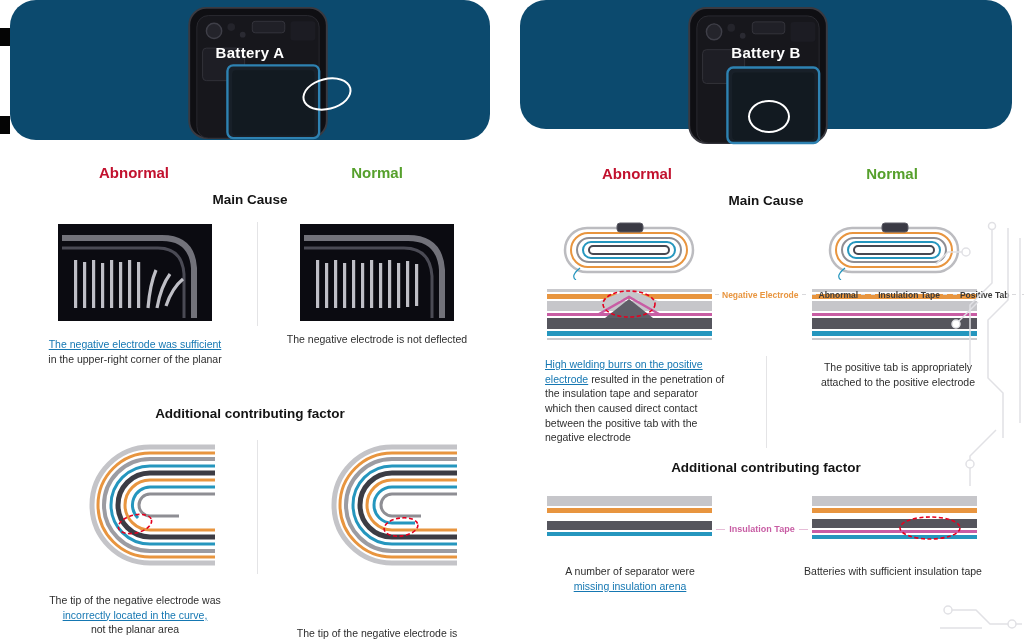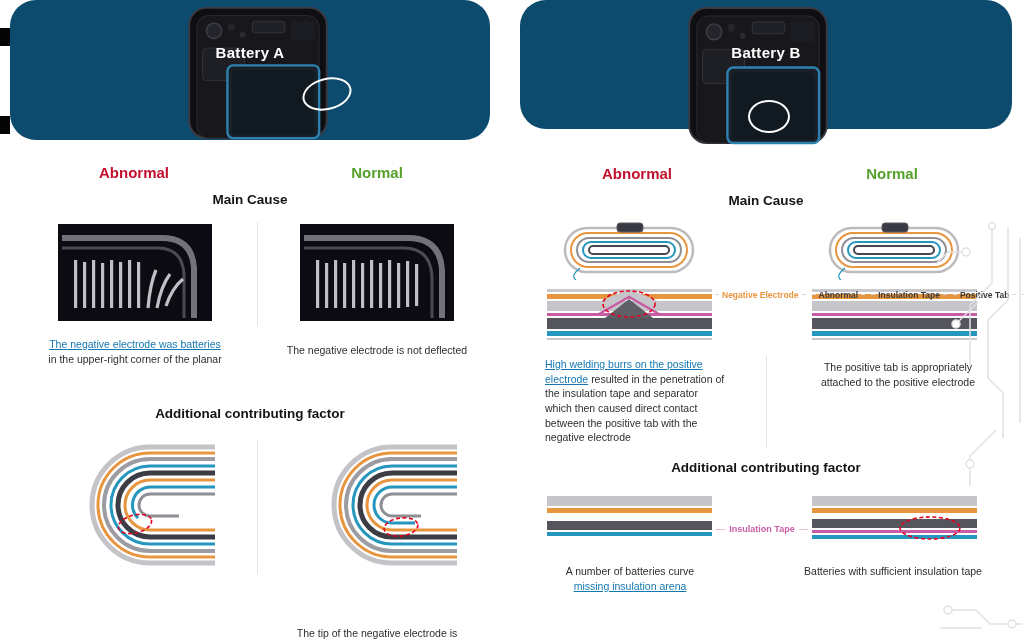--- a/index.html
+++ b/index.html
@@ -122,24 +122,24 @@
             <rect x="79" y="39" width="3.2" height="45"></rect>
           <rect x="88" y="36" width="3.2" height="48"></rect>
             <rect x="97" y="39" width="3.2" height="45"></rect>
           <rect x="106" y="37" width="3.2" height="46"></rect>
             <rect x="115" y="40" width="3.2" height="42"></rect>
         </g>
       </svg>
     </div>
 
     <div class="caption" style="left:25px; top:337px; width:200px">
-      <span class="hl">The negative electrode was batteries</span><br>
+      <span class="hl">The negative electrode was sufficient</span><br>
       <span>in the upper-right corner of the planar</span>
     </div>
-    <div class="caption" style="left:267px; top:343px; width:200px">The negative electrode is not deflected</div>
+    <div class="caption" style="left:267px; top:332px; width:200px">The negative electrode is not deflected</div>
 
     <div class="sec-title" style="top:406px">Additional contributing factor</div>
 
     <div class="vdiv" style="left:247px; top:440px; height:134px"></div>
 
     <div class="diagram" style="left:45px; top:437px">
       <svg width="160" height="137" viewBox="0 0 160 137">
         <g fill="none">
           <path d="M160 10 H95 A58 58 0 0 0 95 126 H160" stroke="#c4c4c8" stroke-width="5"></path>
           <path d="M160 16 H95 A52 52 0 0 0 95 120 H160" stroke="#e8953f" stroke-width="3"></path>
@@ -163,20 +163,25 @@
           <path d="M160 29 H95 A39 39 0 0 0 95 107 H160" stroke="#2596be" stroke-width="3"></path>
           <path d="M160 36 H95 A32 32 0 0 0 95 100 H160" stroke="#3c3c44" stroke-width="5"></path>
           <path d="M160 43 H95 A25 25 0 0 0 95 93 H160" stroke="#e8953f" stroke-width="3"></path>
           <path d="M160 50 H95 A18 18 0 0 0 95 86 H118" stroke="#2596be" stroke-width="3"></path>
           <path d="M160 57 H95 A11 11 0 0 0 95 79 H124" stroke="#8e8e94" stroke-width="3"></path>
           <ellipse cx="104" cy="90" rx="17" ry="9" stroke="#e4001f" stroke-width="1.6" stroke-dasharray="4 2.5" transform="rotate(-8 104 90)"></ellipse>
         </g>
       </svg>
     </div>
 
+    <div class="caption" style="left:25px; top:593px; width:200px">
+      <span>The tip of the negative electrode was</span><br>
+      <span class="hl">incorrectly located in the curve,</span><br>
+      <span>not the planar area</span>
+    </div>
     <div class="caption" style="left:267px; top:626px; width:200px">The tip of the negative electrode is correctly located within the planar arena</div>
   </section>
 
   <section class="panel" style="left:520px; top:0; width:492px; height:622px">
 
     <div class="header" style="height:129px">
       <div class="phone" style="left:152px; top:6px; width:172px; height:139px">
         <svg width="172" height="139" viewBox="0 0 180 140" preserveAspectRatio="none">
           <rect x="18" y="2" width="144" height="136" rx="18" fill="#0f0f13" stroke="#3a3a41" stroke-width="2"></rect>
           <rect x="26" y="10" width="128" height="128" rx="12" fill="#17171c" stroke="#2a2a30" stroke-width="1"></rect>
@@ -310,18 +315,18 @@
       </svg>
     </div>
 
     <div class="tape-label" style="left:192px; top:524px; width:100px">
       <span class="lead"></span>
         <span>Insulation Tape</span>
         <span class="lead"></span>
     </div>
 
     <div class="caption" style="left:20px; top:564px; width:180px">
-      <span>A number of batteries curve</span><br>
+      <span>A number of separator were</span><br>
       <span class="hl">missing insulation arena</span>
     </div>
     <div class="caption" style="left:283px; top:564px; width:180px">Batteries with sufficient insulation tape</div>
   </section>
 </div>
 
 </body></html>

